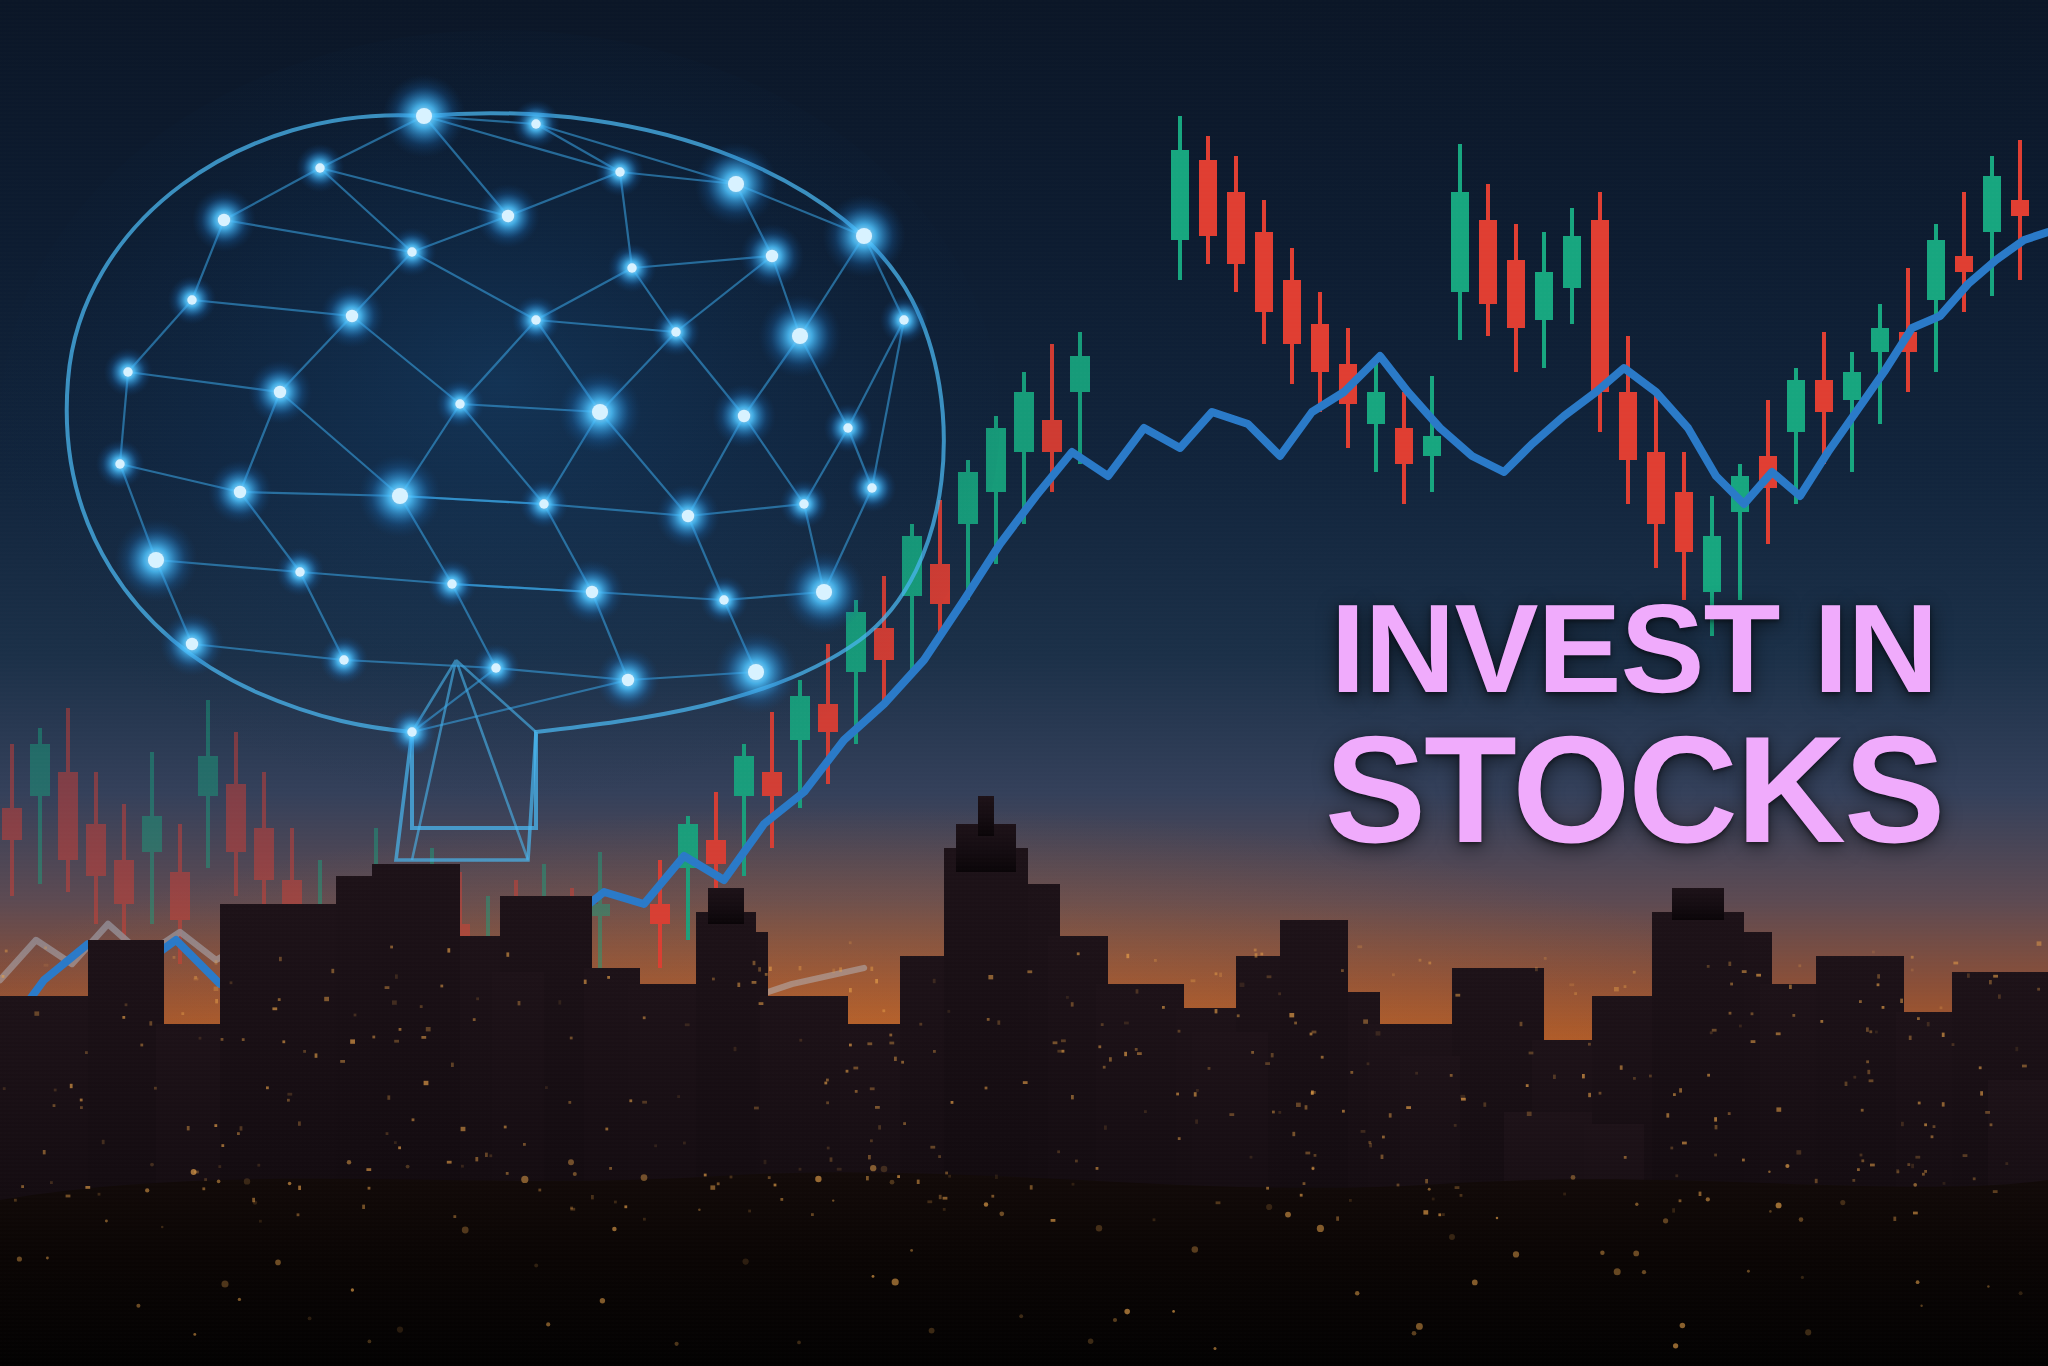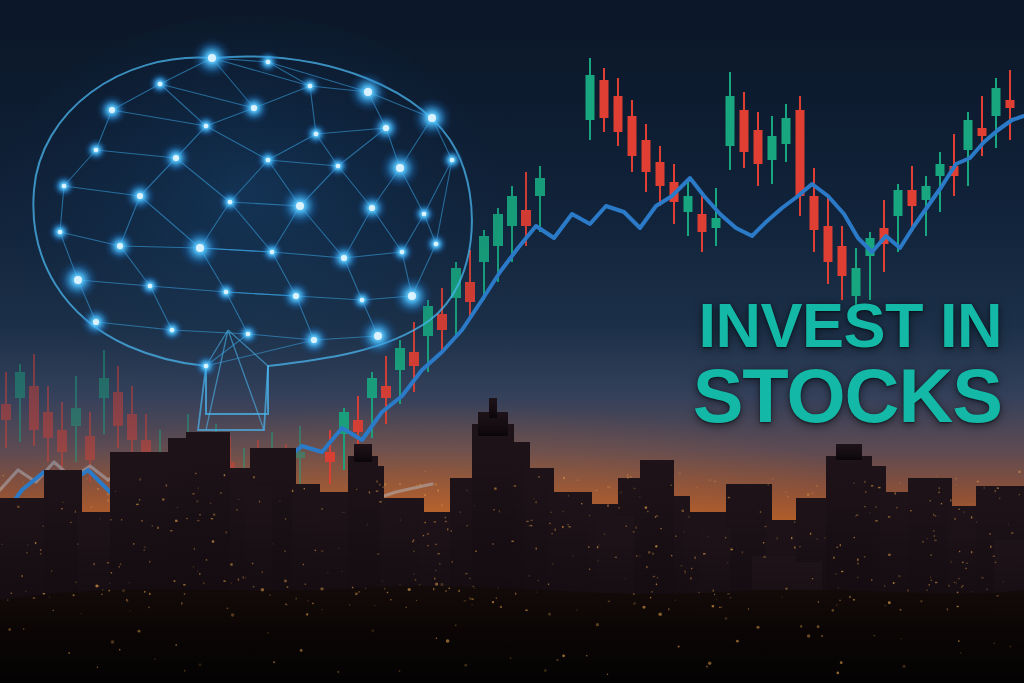--- a/index.html
+++ b/index.html
@@ -43,23 +43,23 @@
   }
   
   .layer{position:absolute;left:0;top:0;width:1024px;height:683px;}
   svg.layer{overflow:visible;}
   .faded{opacity:.45;}
   
   .headline{
     position:absolute;
     left:632px;top:297px;
     width:370px;
-    text-align:right;
+    text-align:center;
     line-height:.92;
-    color:#14b8a6;
+    color:#f0abfc;
     text-shadow:0 2px 10px rgba(0,0,0,.55), 0 1px 2px rgba(0,0,0,.5);
     -webkit-font-smoothing:antialiased;
   }
   .hl1{
     display:block;
     font-size:63px;font-weight:bold;letter-spacing:-0.5px;
     font-family:"Liberation Sans", sans-serif;
   }
   .hl2{
     display:block;

